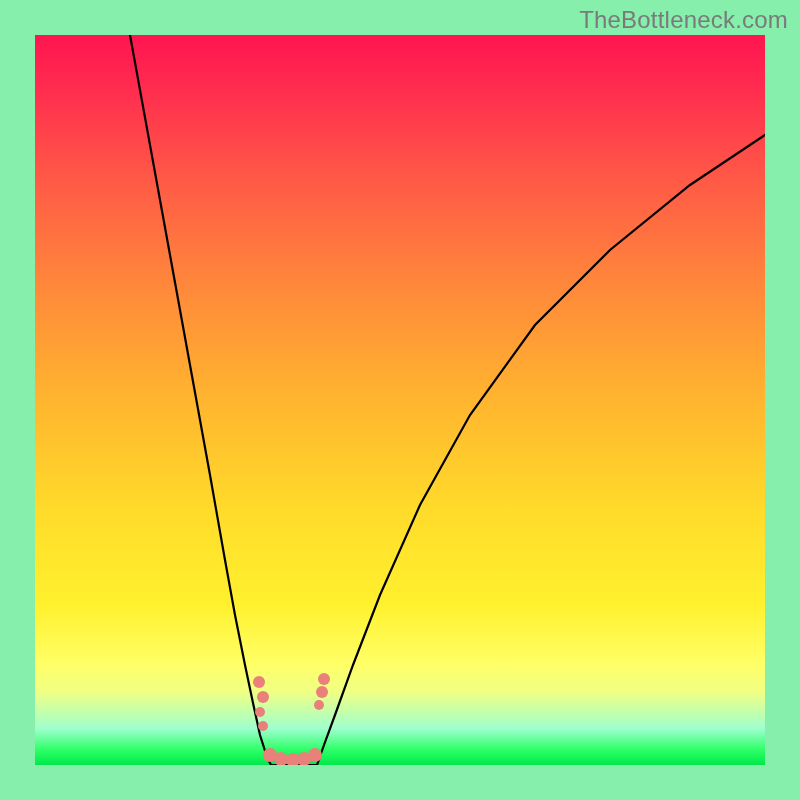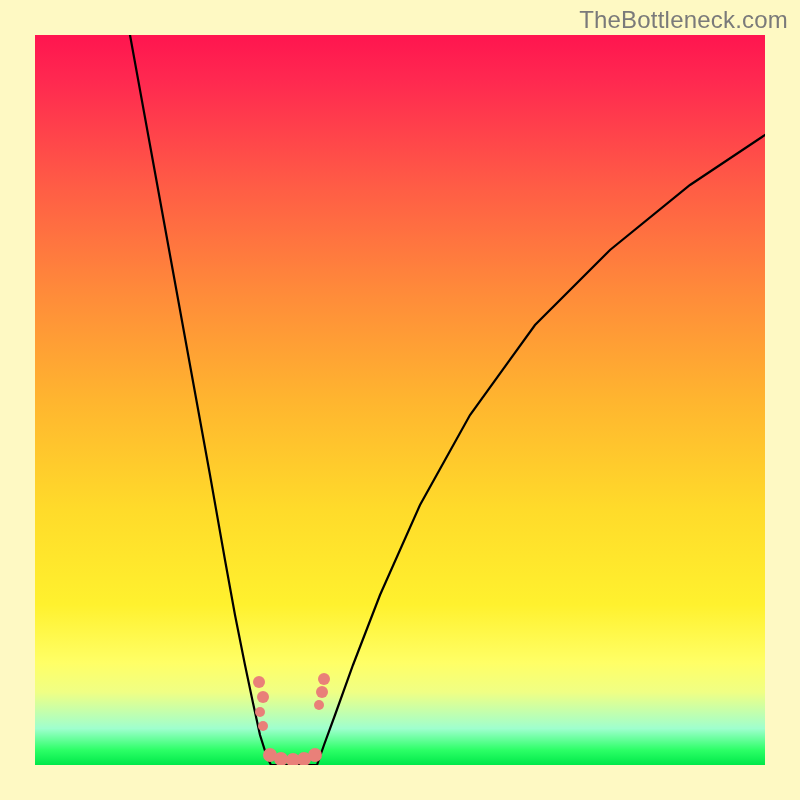--- a/index.html
+++ b/index.html
@@ -10,21 +10,21 @@
     background: #000;
     overflow: hidden;
     font-family: Arial, Helvetica, sans-serif;
   }
   .frame {
     position: absolute;
     left: 0;
     top: 0;
     width: 800px;
     height: 800px;
-    background: #fef9c3;
+    background: #86efac;
   }
   .plot {
     position: absolute;
     left: 35px;
     top: 35px;
     width: 730px;
     height: 730px;
     background: linear-gradient(to bottom,
       #ff154f 0%,
       #ff2850 6%,

